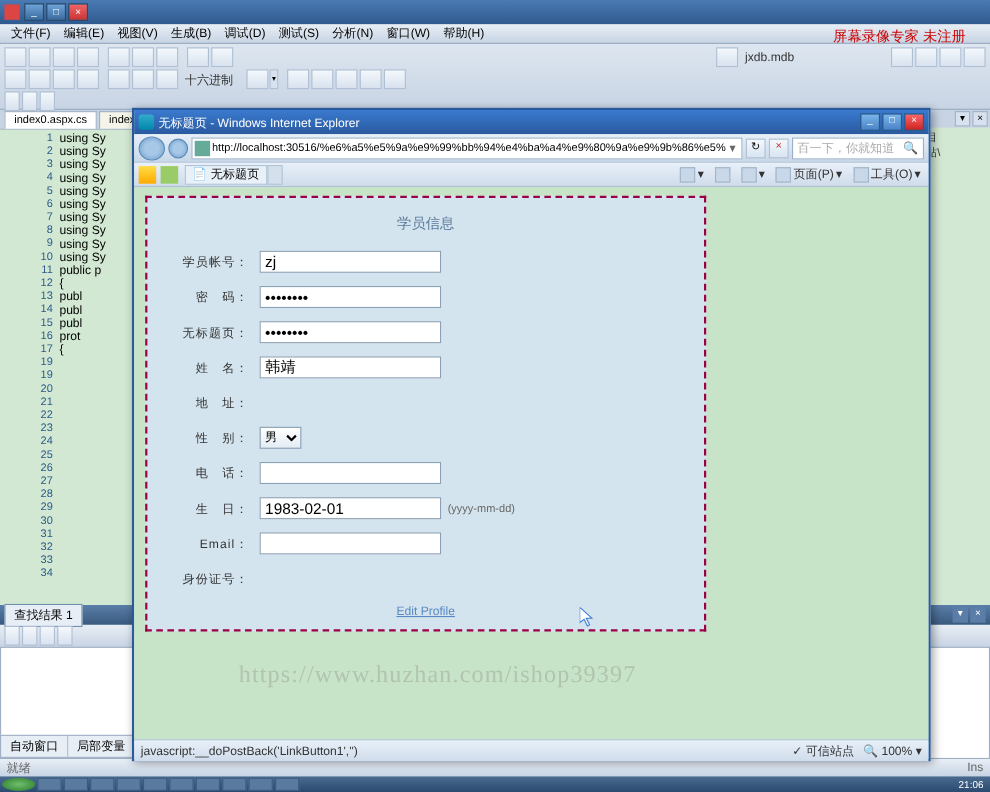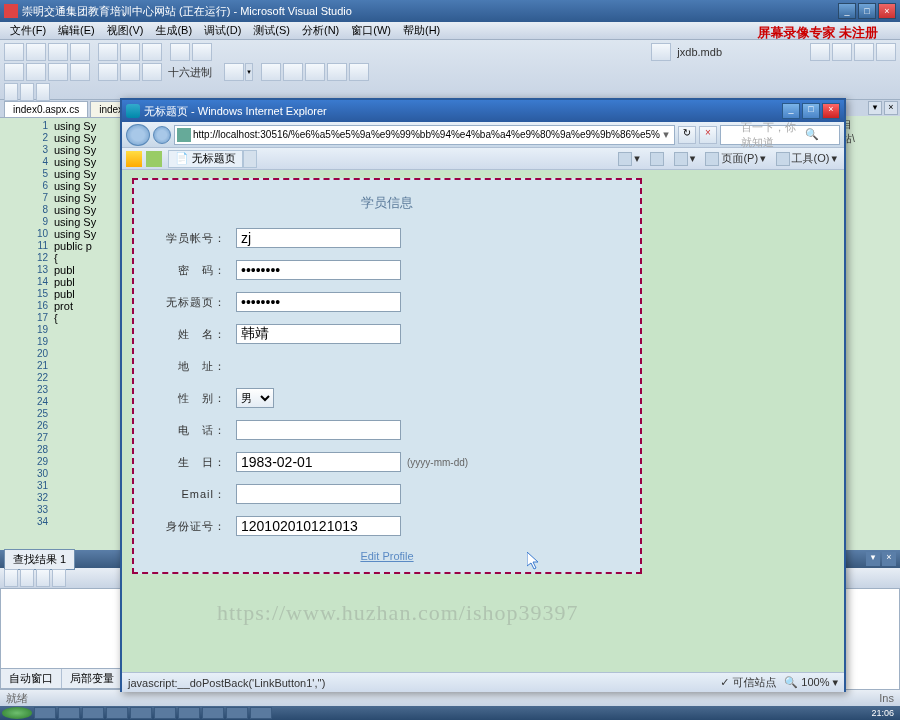--- a/index.html
+++ b/index.html
@@ -5,21 +5,21 @@
 *{margin:0;padding:0;box-sizing:border-box;font-family:"Microsoft YaHei",SimSun,Tahoma,sans-serif;font-size:11px}
 body{background:#6b8ea8;overflow:hidden;width:900px;height:720px;position:relative}
 .vs-titlebar{height:22px;background:linear-gradient(#4a7ab3,#2f5a8f);color:#fff;display:flex;align-items:center;padding:0 4px;font-size:11px}
 .vs-titlebar .icon{width:14px;height:14px;background:#d44;margin-right:4px;display:inline-block}
 .vs-titlebar .title{flex:1}
 .vs-titlebar .winbtns{display:flex;gap:2px}
 .vs-titlebar .winbtn{width:18px;height:16px;background:linear-gradient(#6fa4d8,#3a6a9e);border:1px solid #2a4a6a;display:flex;align-items:center;justify-content:center;color:#fff;font-size:9px}
 .vs-titlebar .winbtn.close{background:linear-gradient(#e66,#c33)}
 .vs-menubar{height:18px;background:linear-gradient(#e8eef5,#c8d4e4);display:flex;align-items:center;padding:0 4px;border-bottom:1px solid #a0b0c4}
 .vs-menubar span{padding:1px 6px;cursor:default}
-.vs-annotation{position:absolute;right:22px;top:24px;color:#c00;font-weight:bold;font-size:13px}
+.vs-annotation{position:absolute;right:22px;top:24px;color:#c00;font-weight:normal;font-size:13px}
 .toolbar-region{height:60px;background:linear-gradient(#dde6f0,#c8d4e4);border-bottom:1px solid #9fb0c4;padding:2px 4px}
 .toolbar-row{display:flex;align-items:center;gap:2px;height:20px}
 .tbtn{width:20px;height:18px;background:linear-gradient(#f4f8fc,#d8e2ee);border:1px solid #b0c0d4;display:inline-block}
 .tbtn.sm{width:14px}
 .tsep{width:4px}
 .ttext{padding:0 4px;color:#333}
 .tdrop{display:flex;align-items:center;gap:1px}
 .tdrop .arrow{width:8px;height:18px;background:#d8e2ee;border:1px solid #b0c0d4;display:flex;align-items:center;justify-content:center;font-size:7px}
 .tabbar{height:18px;background:#c8d4e4;display:flex;align-items:flex-end;padding-left:4px;border-bottom:1px solid #9fb0c4}
 .tab{padding:2px 8px;background:#f4f4e8;border:1px solid #9fb0c4;border-bottom:none;margin-right:2px;font-size:10px}
@@ -52,21 +52,21 @@
 .ie-titlebar .wb.cl{background:linear-gradient(#f66,#c22)}
 .ie-nav{height:26px;background:linear-gradient(#e8f0f8,#c8d8e8);display:flex;align-items:center;padding:0 4px;gap:3px;border-bottom:1px solid #b0c0d4}
 .ie-nav .navbtn{width:24px;height:22px;background:radial-gradient(#a8c8e8 40%,#6898c8);border-radius:50%;border:1px solid #5888b8}
 .ie-nav .navbtn.sm{width:18px;height:18px}
 .ie-addr{flex:1;display:flex;align-items:center;background:#fff;border:1px solid #9ab0c8;height:20px;padding:0 2px}
 .ie-addr .faicon{width:14px;height:14px;background:#6a9;margin-right:2px}
 .ie-addr input{border:none;flex:1;font-size:10px;outline:none}
 .ie-addr .dd{width:12px;text-align:center;color:#666}
 .ie-nav .act{width:18px;height:18px;background:linear-gradient(#f4f8fc,#d8e4f0);border:1px solid #b0c0d4;text-align:center;font-size:10px}
 .ie-nav .act.red{color:#c33}
-.ie-search{width:120px;background:#fff;border:1px solid #9ab0c8;height:20px;display:flex;align-items:center;padding:0 20px;color:#aaa;font-size:10px}
+.ie-search{width:120px;background:#fff;border:1px solid #9ab0c8;height:20px;display:flex;align-items:center;padding:0 4px;color:#aaa;font-size:10px}
 .ie-search .mag{margin-left:auto}
 .ie-tabs{height:22px;background:linear-gradient(#e8f0f8,#d0dcec);display:flex;align-items:center;padding:0 4px;border-bottom:1px solid #b0c0d4}
 .ie-tabs .fav{width:16px;height:16px;background:linear-gradient(#fd4,#fa0);margin-right:4px}
 .ie-tabs .favadd{width:16px;height:16px;background:#9c6;margin-right:6px}
 .ie-tabs .tgroup{display:flex;align-items:center;background:#e8f0f8;border:1px solid #b0c4d8;height:18px;padding:0 6px;gap:3px}
 .ie-tabs .newtab{width:14px;height:18px;background:#d4e0ec;border:1px solid #b0c4d8}
 .ie-tabs .rt{margin-left:auto;display:flex;gap:4px;align-items:center;color:#333}
 .ie-tabs .rt .tool{display:flex;gap:2px;align-items:center;padding:0 3px}
 .ie-tabs .rt .ticon{width:14px;height:14px;display:inline-block;background:#c8d8e8;border:1px solid #a0b4c8}
 .ie-content{height:502px;background:#c8e4c8;position:relative;overflow:hidden}
@@ -86,21 +86,20 @@
 .ie-status .chk{display:flex;gap:3px;align-items:center}
 .side-stub{position:absolute;right:0;top:116px;width:60px;height:40px;background:#d2e8d2;color:#333;font-size:10px;padding:2px}
 .autohide-tab{position:absolute;left:0;top:668px;display:flex;background:#e8eef5;border:1px solid #9fb0c4;font-size:10px}
 .autohide-tab span{padding:2px 8px;border-right:1px solid #b0c0d4}
 </style>
 </head>
 <body>
 
 <div class="vs-titlebar">
   <span class="icon"></span>
-  <span class="title">崇明交通集团教育培训中心网站 (正在运行) - Microsoft Visual Studio</span>
   <div class="winbtns">
     <div class="winbtn">_</div>
     <div class="winbtn">□</div>
     <div class="winbtn close">×</div>
   </div>
 </div>
 
 <div class="vs-menubar">
   <span>文件(F)</span>
   <span>编辑(E)</span>
@@ -354,21 +353,20 @@
         <span class="lbl">生　日：</span>
         <input type="text" value="1983-02-01" style="">
         <span class="hint">(yyyy-mm-dd)</span>
       </div>
       <div class="form-row">
         <span class="lbl">Email：</span>
         <input type="text" value="" style="">
       </div>
       <div class="form-row">
         <span class="lbl">身份证号：</span>
-        <input type="text" value="120102010121013" style="">
       </div>
       <div class="form-submit">
         <a href="#">Edit Profile</a>
       </div>
     </div>
     <svg class="cursor-arrow" viewBox="0 0 14 18">
         <path d="M0 0 L0 14 L4 11 L7 17 L9 16 L6 10 L11 10 Z" fill="#fff" stroke="#3a7acf"></path>
       </svg>
     <div class="watermark">https://www.huzhan.com/ishop39397</div>
   </div>

